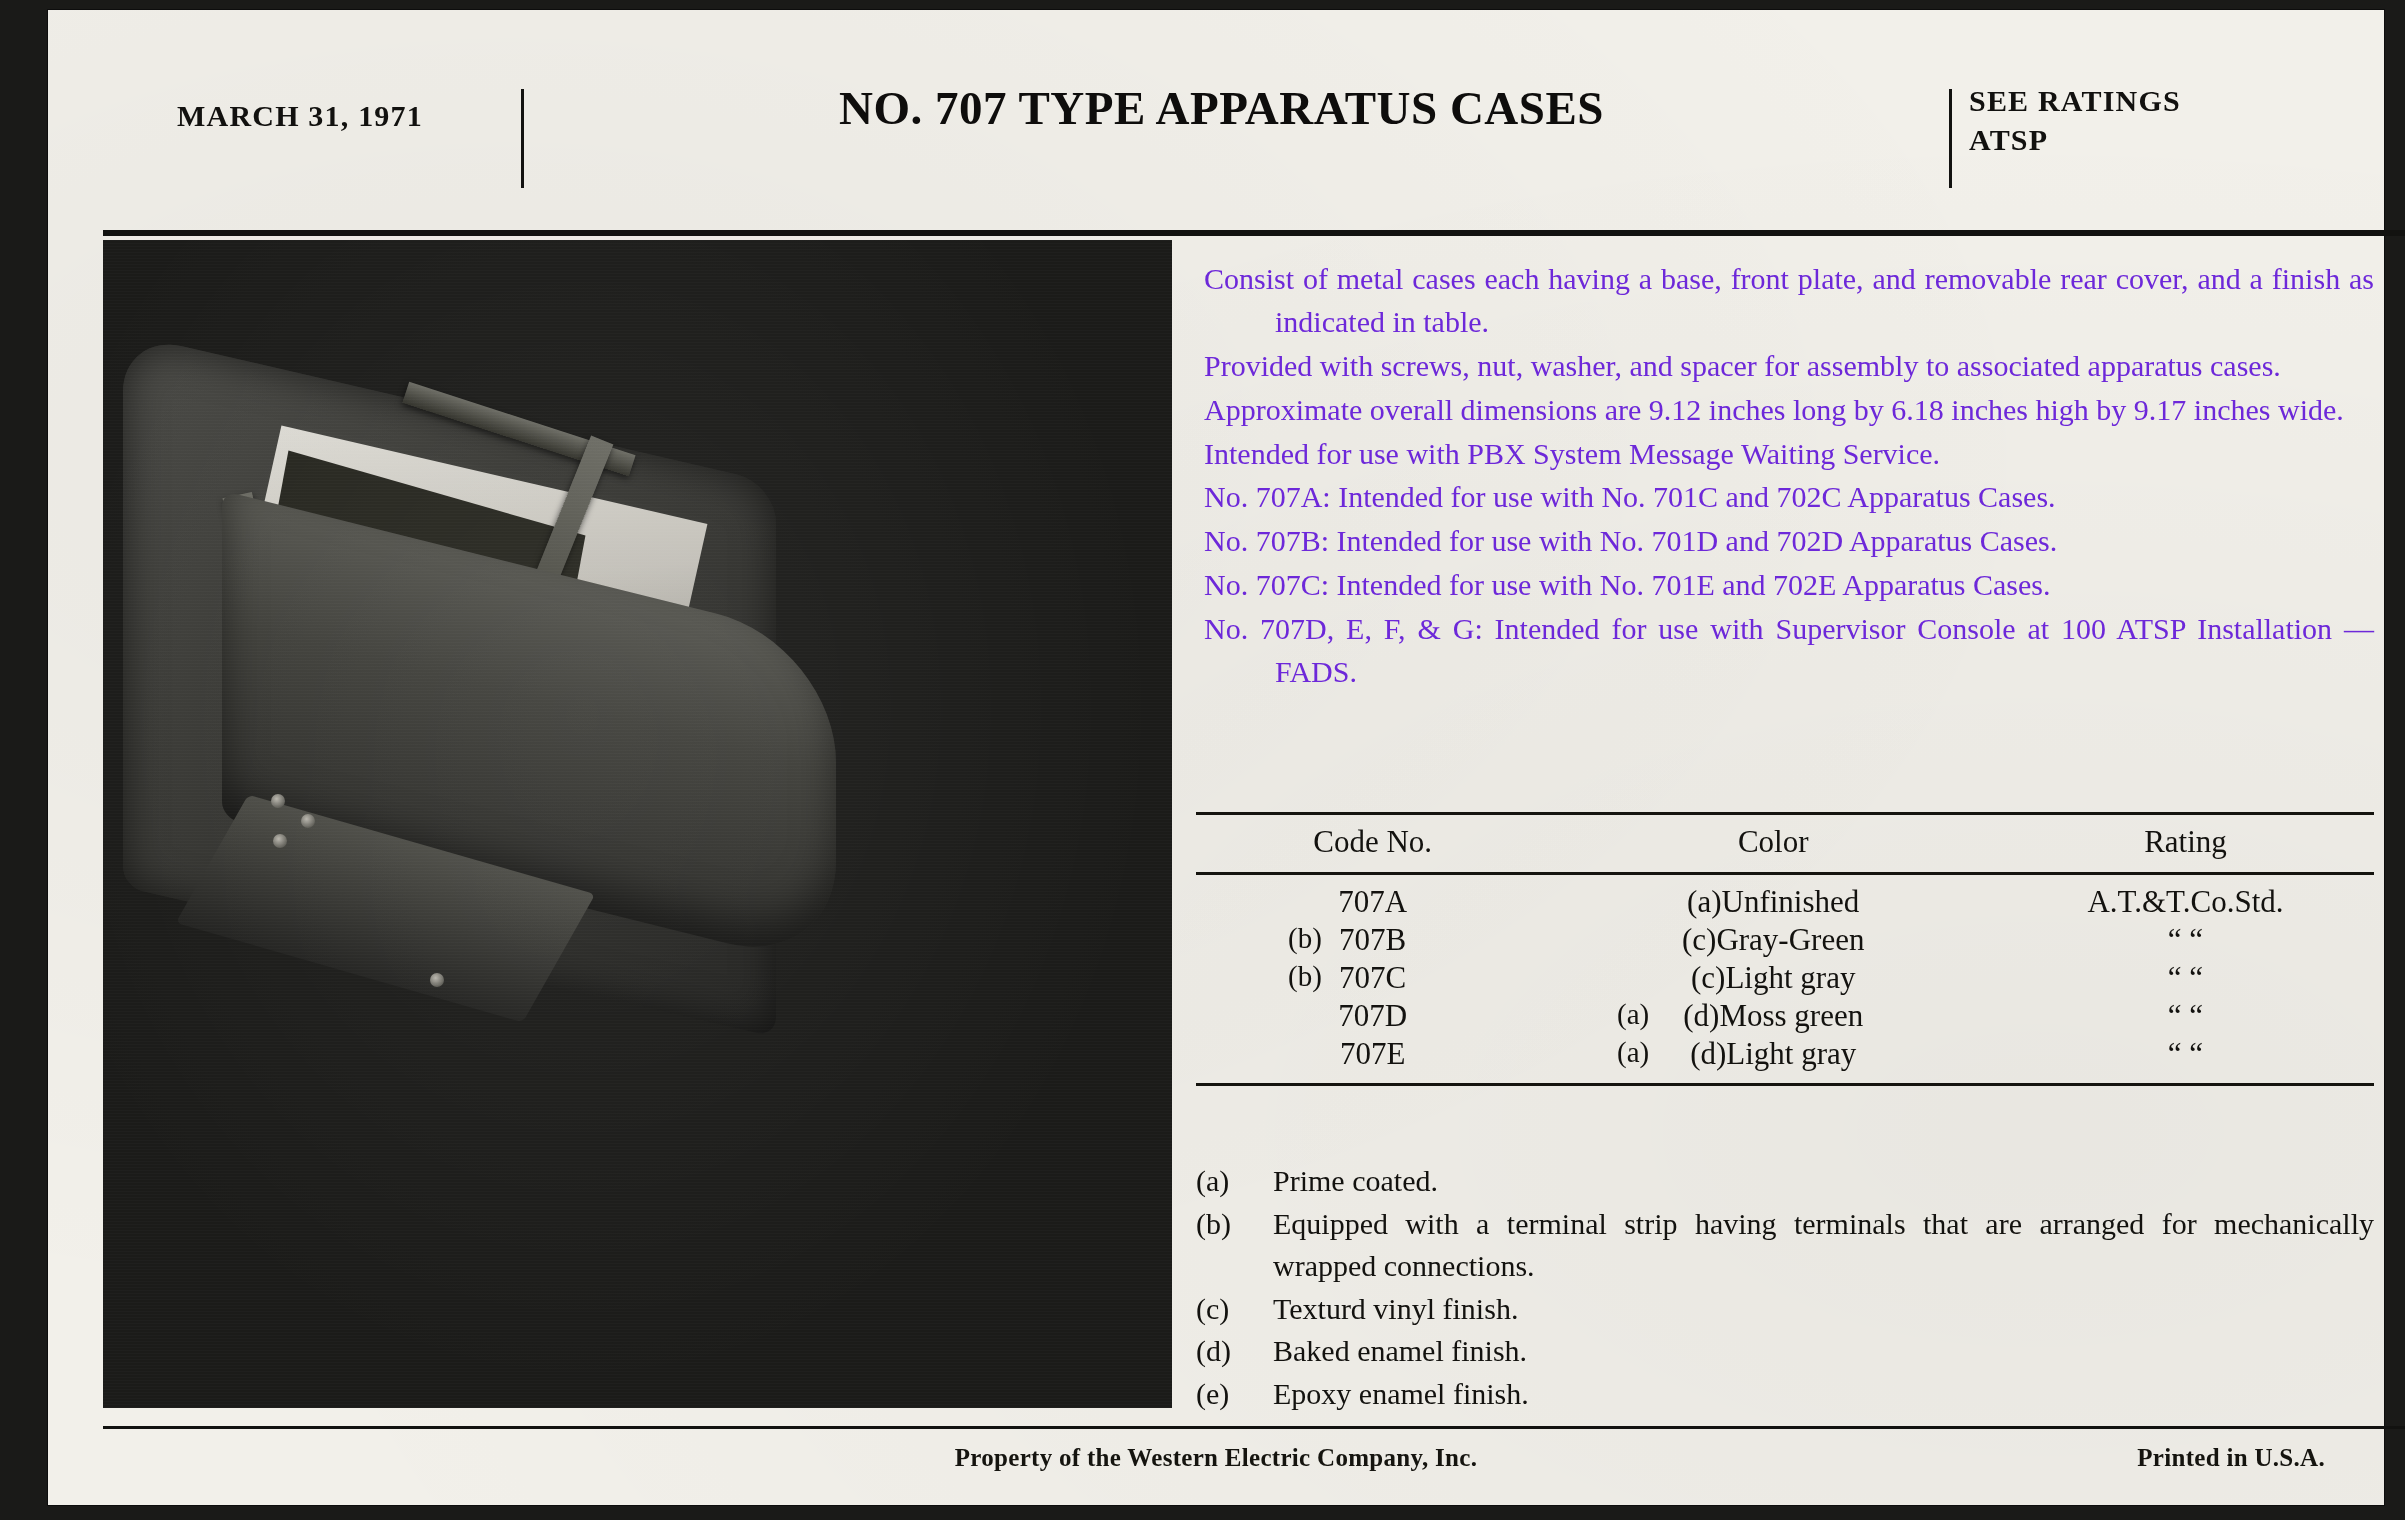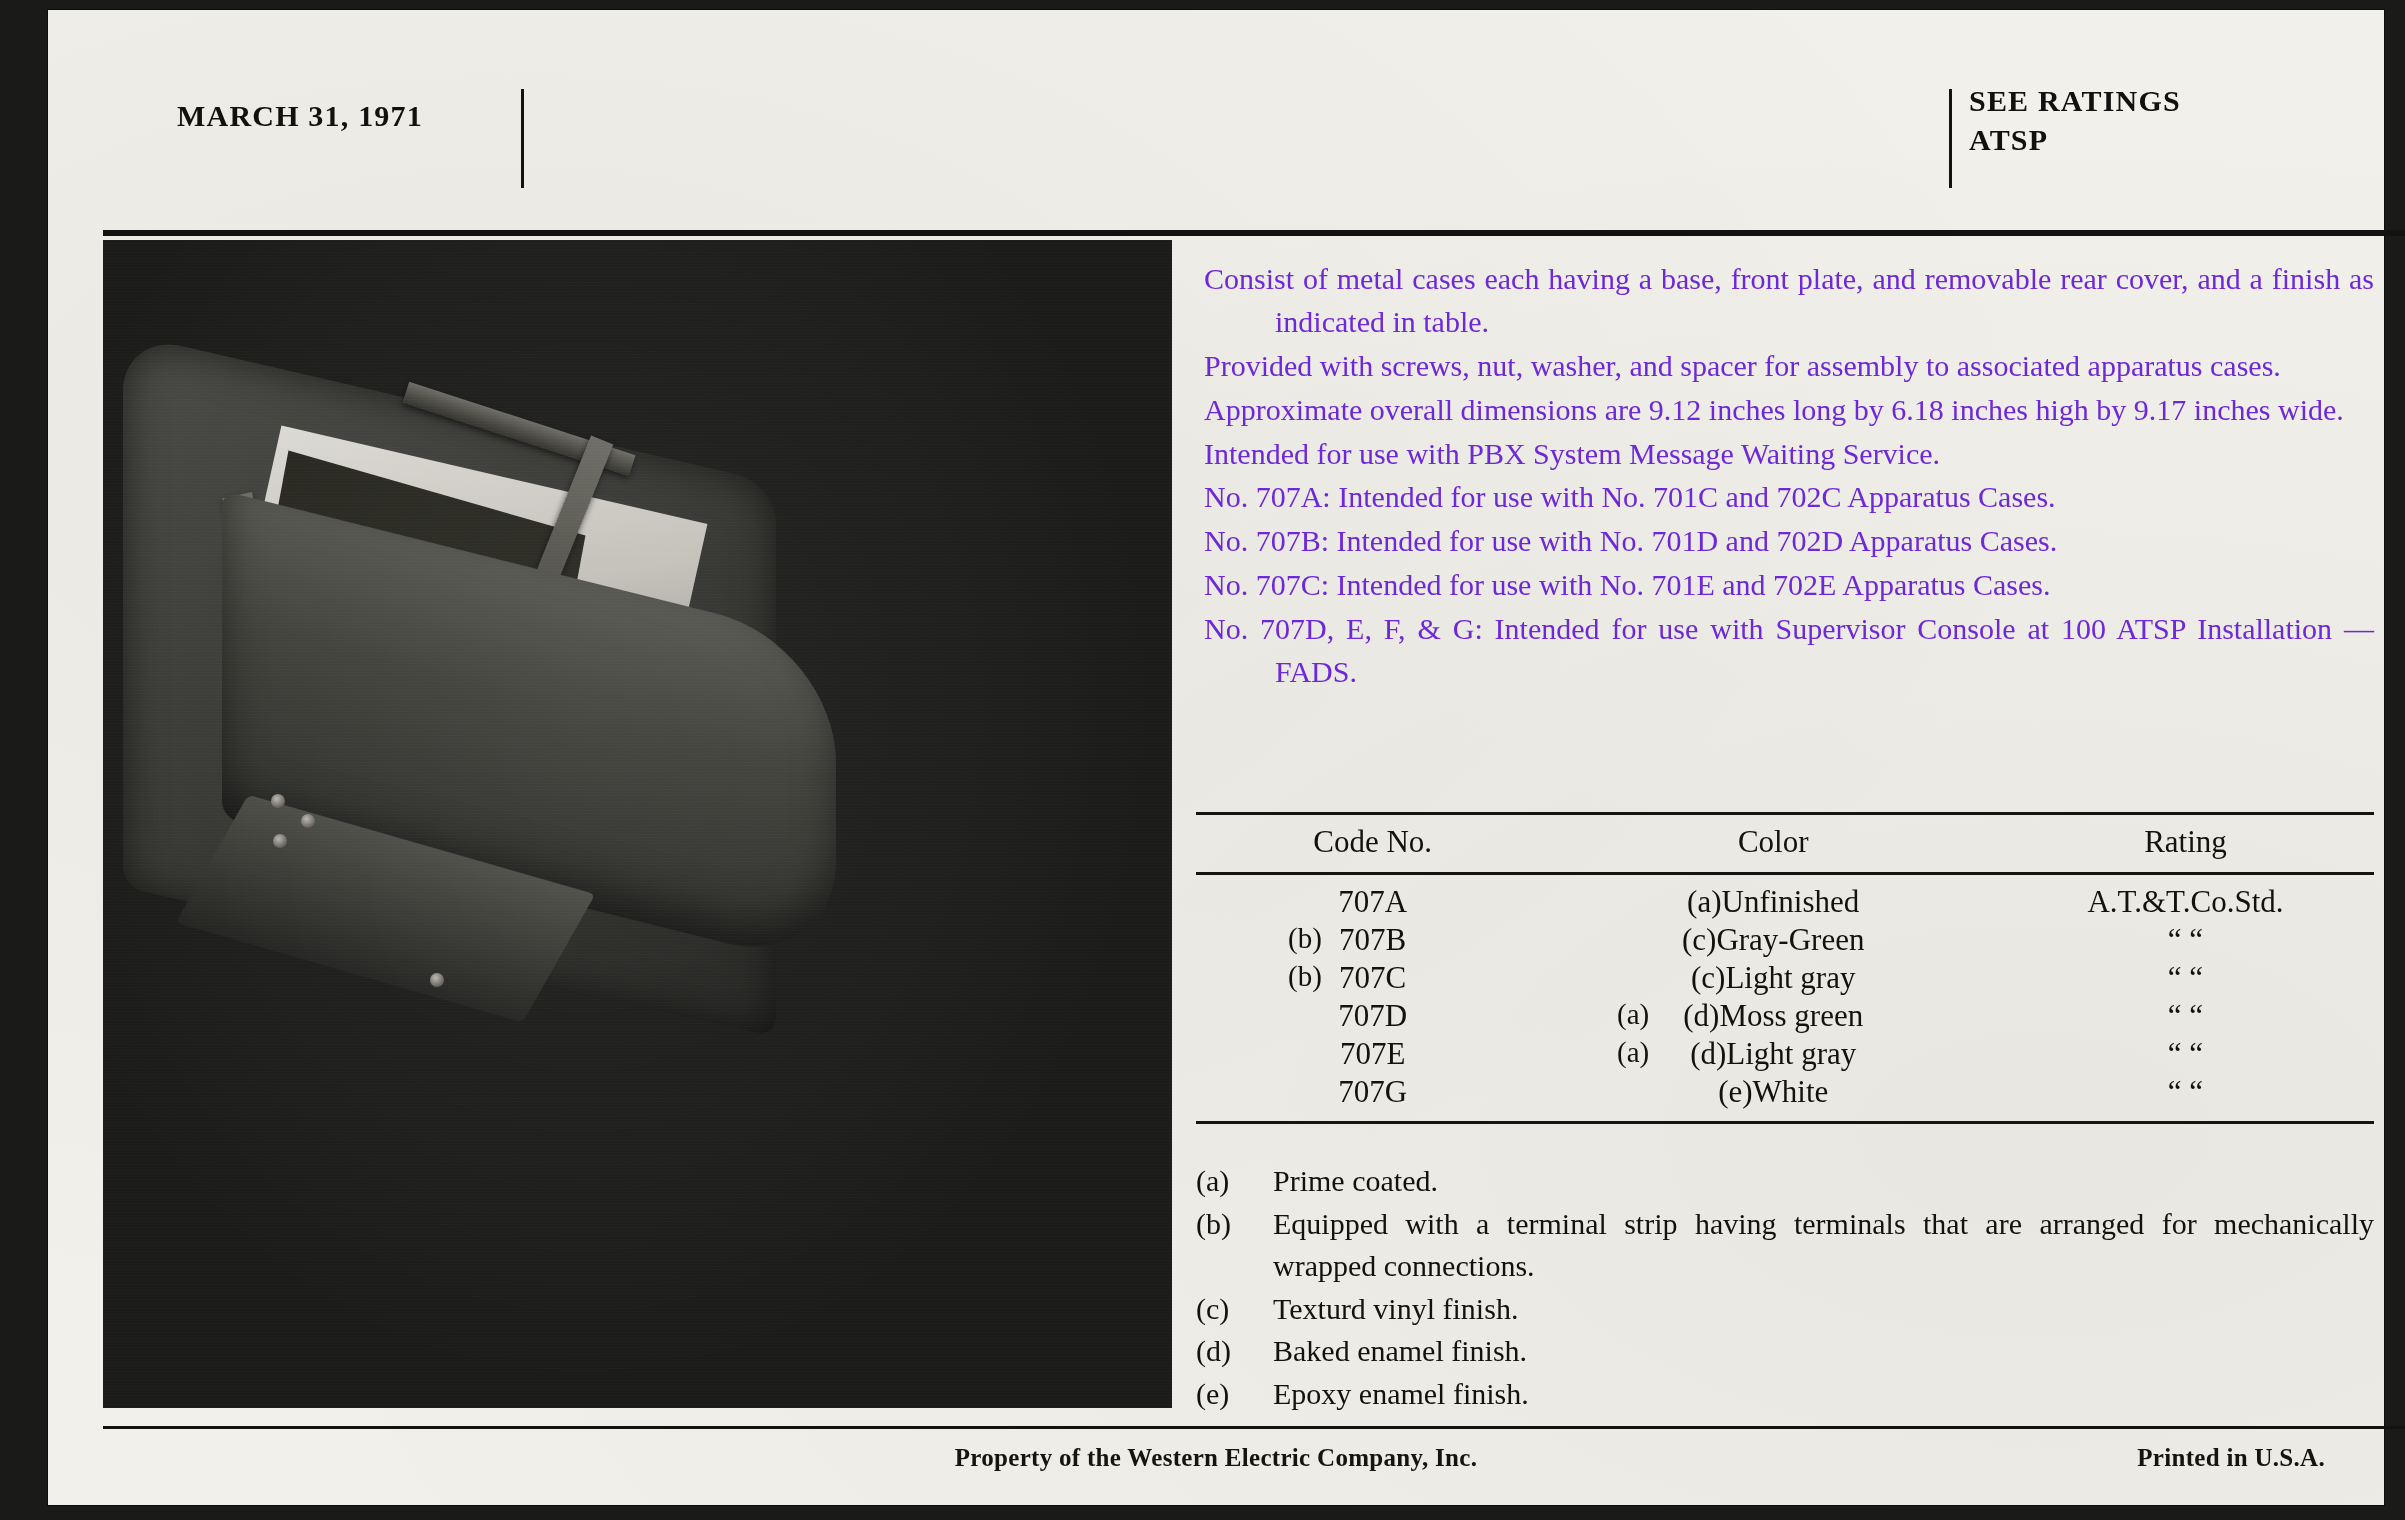--- a/index.html
+++ b/index.html
@@ -328,20 +328,21 @@
 </style>
 </head>
 <body>
 
 <div class="page">
   <div class="sheet">
 
     <div class="header">
       <div class="hdr-date">MARCH 31, 1971</div>
       <div class="vrule left"></div>
+      <div class="hdr-title">NO. 707 TYPE APPARATUS CASES</div>
       <div class="vrule right"></div>
       <div class="hdr-ratings">
         <div>SEE RATINGS</div>
         <div>ATSP</div>
       </div>
     </div>
     <div class="hrule-top"></div>
 
     <div class="photo-wrap">
       <div class="photo">
@@ -466,37 +467,20 @@
             <td class="col-color">
               <span class="color-cell-inner">
                 <span class="color-note">(a)</span>
                 <span>(d)</span><span>Light gray</span>
               </span>
             </td>
             <td class="col-rating">
               <span class="rating-dq">“        “</span>
             </td>
           </tr>
-          <tr>
-            <td class="col-code">
-              <span class="code-cell">
-                <span class="pre-note"></span>
-                <span>707G</span>
-              </span>
-            </td>
-            <td class="col-color">
-              <span class="color-cell-inner">
-                <span class="color-note"></span>
-                <span>(e)</span><span>White</span>
-              </span>
-            </td>
-            <td class="col-rating">
-              <span class="rating-dq">“        “</span>
-            </td>
-          </tr>
         </tbody>
       </table>
       <div class="rule" style="margin-top:10px;"></div>
     </div>
 
     <div class="footnotes">
       <p class="fn"><span class="lbl">(a)</span><span>Prime coated.</span></p>
       <p class="fn"><span class="lbl">(b)</span><span>Equipped with a terminal strip having terminals that are arranged for mechanically wrapped connections.</span></p>
       <p class="fn"><span class="lbl">(c)</span><span>Texturd vinyl finish.</span></p>
       <p class="fn"><span class="lbl">(d)</span><span>Baked enamel finish.</span></p>

